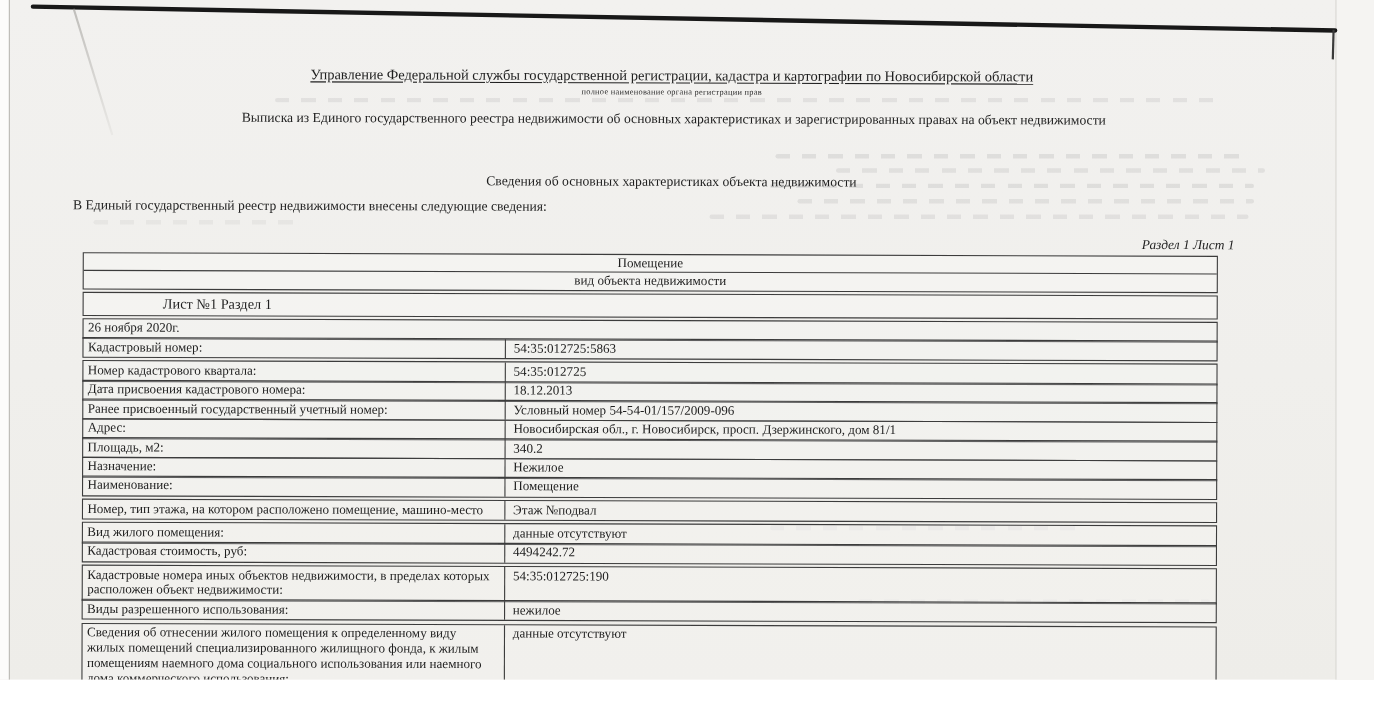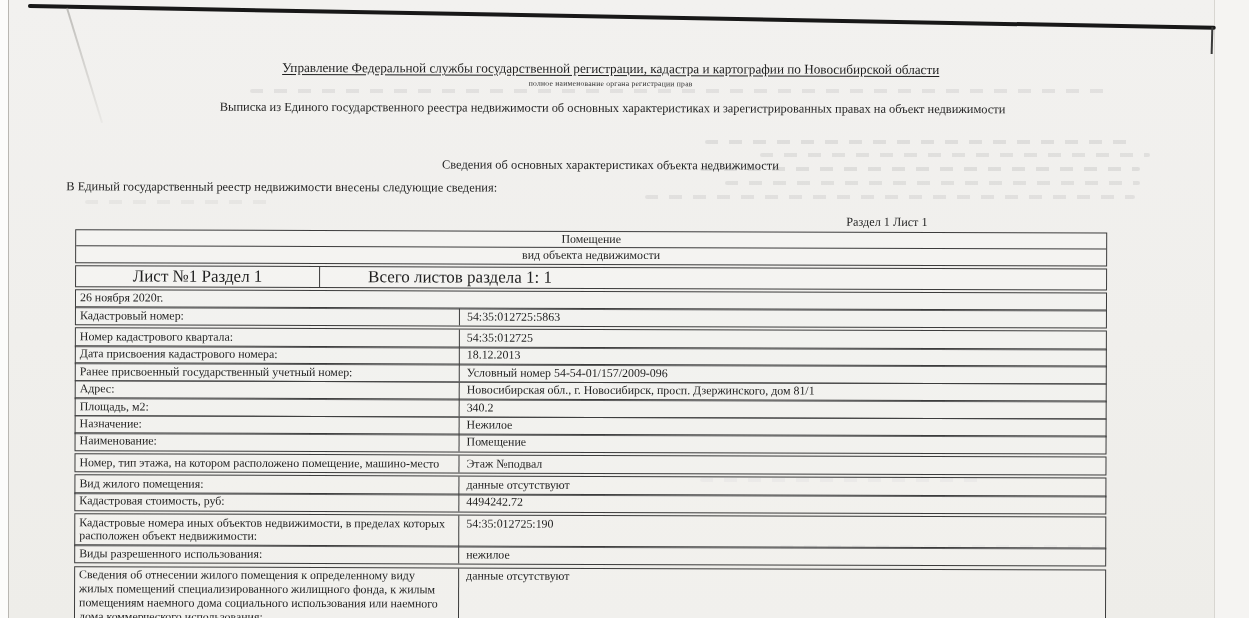--- a/index.html
+++ b/index.html
@@ -16,27 +16,27 @@
   .fold{position:absolute;left:66px;top:8px;width:2px;height:120px;background:linear-gradient(180deg,rgba(150,148,143,.55),rgba(190,188,183,.15));transform:rotate(-17deg);transform-origin:top center;}
   .ghost{position:absolute;height:4px;border-radius:2px;filter:blur(.7px);
     background:repeating-linear-gradient(90deg,rgba(130,128,131,.30) 0 13px,rgba(0,0,0,0) 13px 24px);}
   
   .content{position:absolute;left:0;top:0;width:1249px;height:643px;transform:rotate(0.18deg);transform-origin:620px 300px;}
   .authority{position:absolute;left:80px;top:61px;width:1060px;text-align:center;font-size:13.2px;line-height:15px;text-decoration:underline;text-underline-offset:2px;}
   .authority-caption{position:absolute;left:80px;top:79px;width:1060px;text-align:center;font-size:7.6px;letter-spacing:.25px;color:#2c2c2c;}
   .doc-title{position:absolute;left:64px;top:101px;width:1096px;text-align:center;font-size:12.4px;}
   .section-heading{position:absolute;left:80px;top:158px;width:1060px;text-align:center;font-size:12.4px;}
   .intro{position:absolute;left:66px;top:181px;font-size:12.4px;}
-  .sheet-ref{position:absolute;left:846px;top:214px;width:301px;font-size:12.2px;}
+  .sheet-ref{position:absolute;left:821px;top:214px;width:301px;text-align:right;font-size:12.2px;font-style:italic;}
   .tables{position:absolute;left:75px;top:231px;width:1032px;}
   .box-a{border:1.7px solid #3c3c3c;background:rgba(255,255,255,.25);}
   .box-a-row{text-align:center;font-size:11.9px;line-height:15.3px;}
   .box-a-row.first{border-bottom:1.5px solid #3c3c3c;}
   .box-b{display:flex;border:1.7px solid #3c3c3c;margin-top:2px;height:20px;background:rgba(255,255,255,.25);}
-  .box-b .cell{font-size:17px;line-height:19.5px;text-align:center;border-left:1.6px solid #3c3c3c;}
+  .box-b .cell{font-size:13px;line-height:19.5px;text-align:center;border-left:1.6px solid #3c3c3c;}
   .box-b .cell:first-child{border-left:none;}
   .c0{width:243px;} .c1{width:280px;} .c2{width:240px;} .c3{flex:1;}
   .trow{display:flex;border:1.7px solid #3c3c3c;margin-top:-1.7px;font-size:11.9px;line-height:13.8px;background:rgba(255,255,255,.18);}
   .trow.gap{margin-top:2.2px;}
   .tlabel{width:383px;padding:1.5px 12px 1.8px 4px;box-sizing:border-box;}
   .tvalue{flex:1;border-left:1.7px solid #3c3c3c;padding:1.5px 8px 1.8px 7px;}
   .trow.full .tlabel{width:auto;flex:1;padding-right:4px;}
 </style>
 </head>
 <body>
@@ -69,21 +69,20 @@
 
     <div class="tables">
 
       <div class="box-a">
         <div class="box-a-row first">Помещение</div>
         <div class="box-a-row">вид объекта недвижимости</div>
       </div>
 
       <div class="box-b">
         <div class="cell c0">Лист №1  Раздел 1</div>
-        <div class="cell c1">Всего листов раздела 1: 1</div>
       </div>
 
       <div class="trow full gap">
         <div class="tlabel">26 ноября 2020г.</div>
       </div>
 
       <div class="trow">
         <div class="tlabel">Кадастровый номер:</div>
         <div class="tvalue">54:35:012725:5863</div>
       </div>

